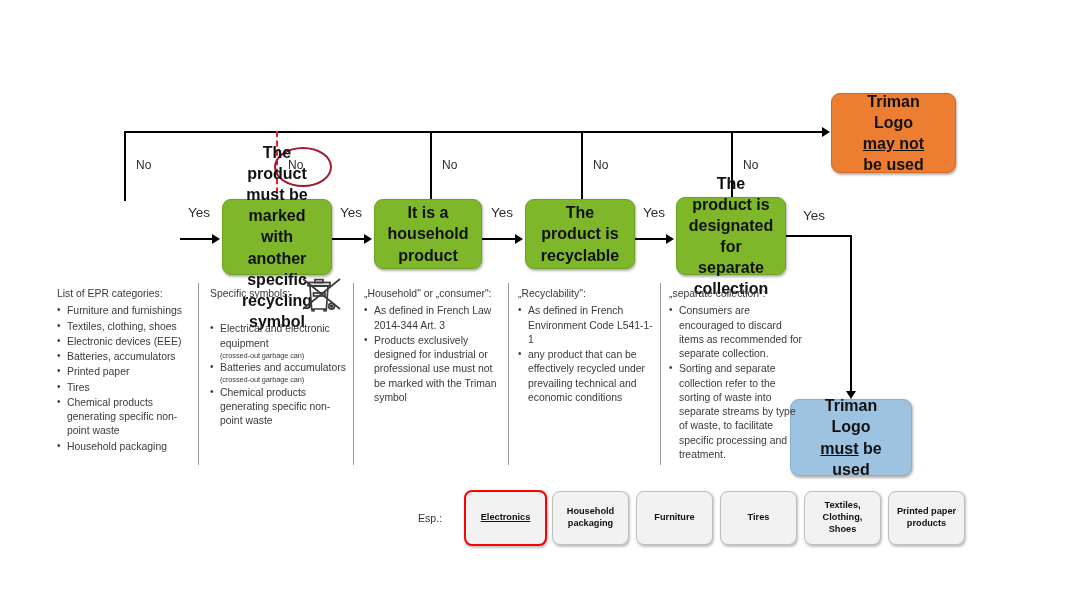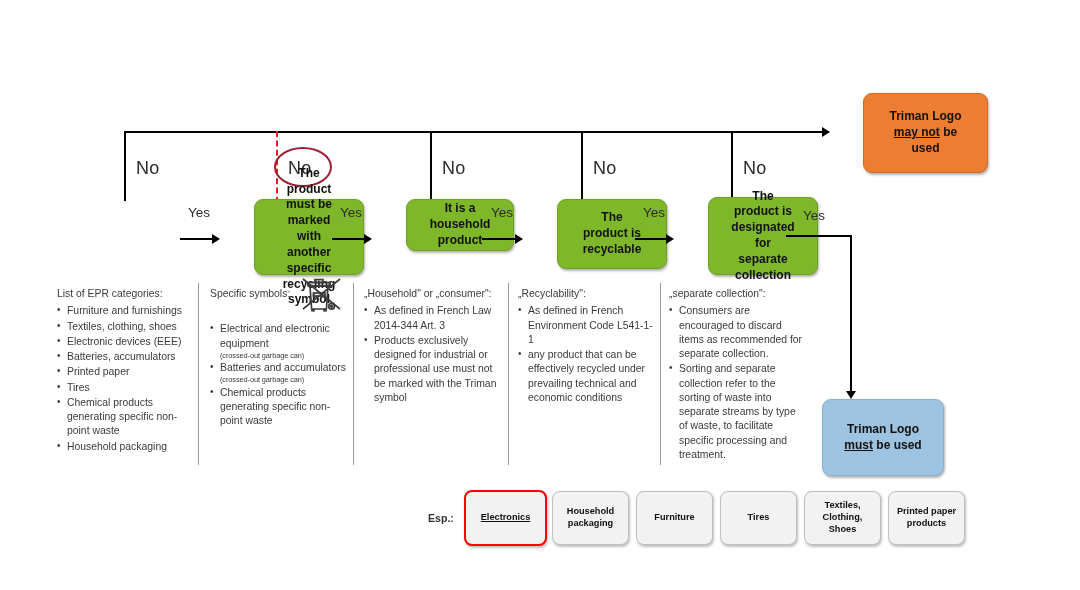--- a/index.html
+++ b/index.html
@@ -7,25 +7,24 @@
   #stage{position:relative;width:1080px;height:590px;background:#fff;}
 
   .abs{position:absolute;box-sizing:border-box;}
 
   
   .dbox{
     border-radius:9px;
     display:flex;align-items:center;justify-content:center;
     text-align:center;
     font-weight:bold;
-    font-size:12px;
+    font-size:16px;
     line-height:1.32;
     padding:4px 20px;
     box-shadow:1px 1.5px 2.5px rgba(0,0,0,.30);
-    margin-left:32px;
   }
   .green{background:#7FB72A;border:1px solid #6fa125;color:#111;}
   .orange{background:#ED7D31;border:1px solid #d06a24;color:#111;}
   .blue{background:#9EC3E0;border:1px solid #8ab0cf;color:#111;}
 
   .u{text-decoration:underline;}
 
   
   .hline{background:#000;height:2px;}
   .vline{background:#000;width:2px;}
@@ -35,21 +34,21 @@
   .arrow-r{
     width:0;height:0;border-top:5px solid transparent;border-bottom:5px solid transparent;
     border-left:8px solid #000;
   }
   .arrow-d{
     width:0;height:0;border-left:5px solid transparent;border-right:5px solid transparent;
     border-top:8px solid #000;
   }
 
   
-  .lbl{font-size:18px;color:#2b2b2b;letter-spacing:.2px;}
+  .lbl{font-size:12px;color:#2b2b2b;letter-spacing:.2px;}
   .lbl-yes{font-size:13.5px;color:#2b2b2b;}
 
   
   .prohibit{
     width:54px;height:36px;border:2.6px solid #9E1B32;border-radius:50%;
   }
 
   
   .note{
     font-size:10.4px;line-height:1.37;color:#3a3a3a;
@@ -95,21 +94,21 @@
   <div class="abs lbl" style="left:743px;top:158px;">No</div>
 
   <div class="abs" style="left:274px;top:147px;width:58px;height:40px;">
     <div class="prohibit"></div>
     <div class="slash"></div>
   </div>
 
 
   <div class="abs dbox green" style="left:222px;top:199px;width:110px;height:76px;">The product must be marked with another specific recycling symbol</div>
 
-  <div class="abs dbox green" style="left:374px;top:199px;width:108px;height:52px;">It is a household product</div>
+  <div class="abs dbox green" style="left:374px;top:199px;width:108px;height:70px;">It is a household product</div>
 
   <div class="abs dbox green" style="left:525px;top:199px;width:110px;height:70px;">The product is recyclable</div>
 
   <div class="abs dbox green" style="left:676px;top:197px;width:110px;height:78px;">The product is designated for separate collection</div>
 
   <div class="abs hline" style="left:180px;top:238px;width:34px;"></div>
   <div class="abs arrow-r" style="left:212px;top:234px;"></div>
   <div class="abs lbl-yes" style="left:188px;top:205px;">Yes</div>
 
   <div class="abs hline" style="left:332px;top:238px;width:34px;"></div>
@@ -220,21 +219,21 @@
   </div>
 
   <div class="abs note" style="left:669px;top:287px;width:133px;">
     <div class="head">„separate collection":</div>
     <ul>
       <li><span>Consumers are encouraged to discard items as recommended for separate collection.</span></li>
       <li><span>Sorting and separate collection refer to the sorting of waste into separate streams by type of waste, to facilitate specific processing and treatment.</span></li>
     </ul>
   </div>
 
-  <div class="abs esp" style="left:428px;top:512px;font-weight:bold;">Esp.:</div>
+  <div class="abs esp" style="left:418px;top:512px;">Esp.:</div>
 
   <div class="abs chip hl" style="left:464px;top:490px;width:83px;height:56px;">Electronics</div>
   <div class="abs chip" style="left:552px;top:491px;width:77px;height:54px;">Household packaging</div>
   <div class="abs chip" style="left:636px;top:491px;width:77px;height:54px;">Furniture</div>
   <div class="abs chip" style="left:720px;top:491px;width:77px;height:54px;">Tires</div>
   <div class="abs chip" style="left:804px;top:491px;width:77px;height:54px;">Textiles, Clothing, Shoes</div>
   <div class="abs chip" style="left:888px;top:491px;width:77px;height:54px;">Printed paper products</div>
 
 </div>
 

